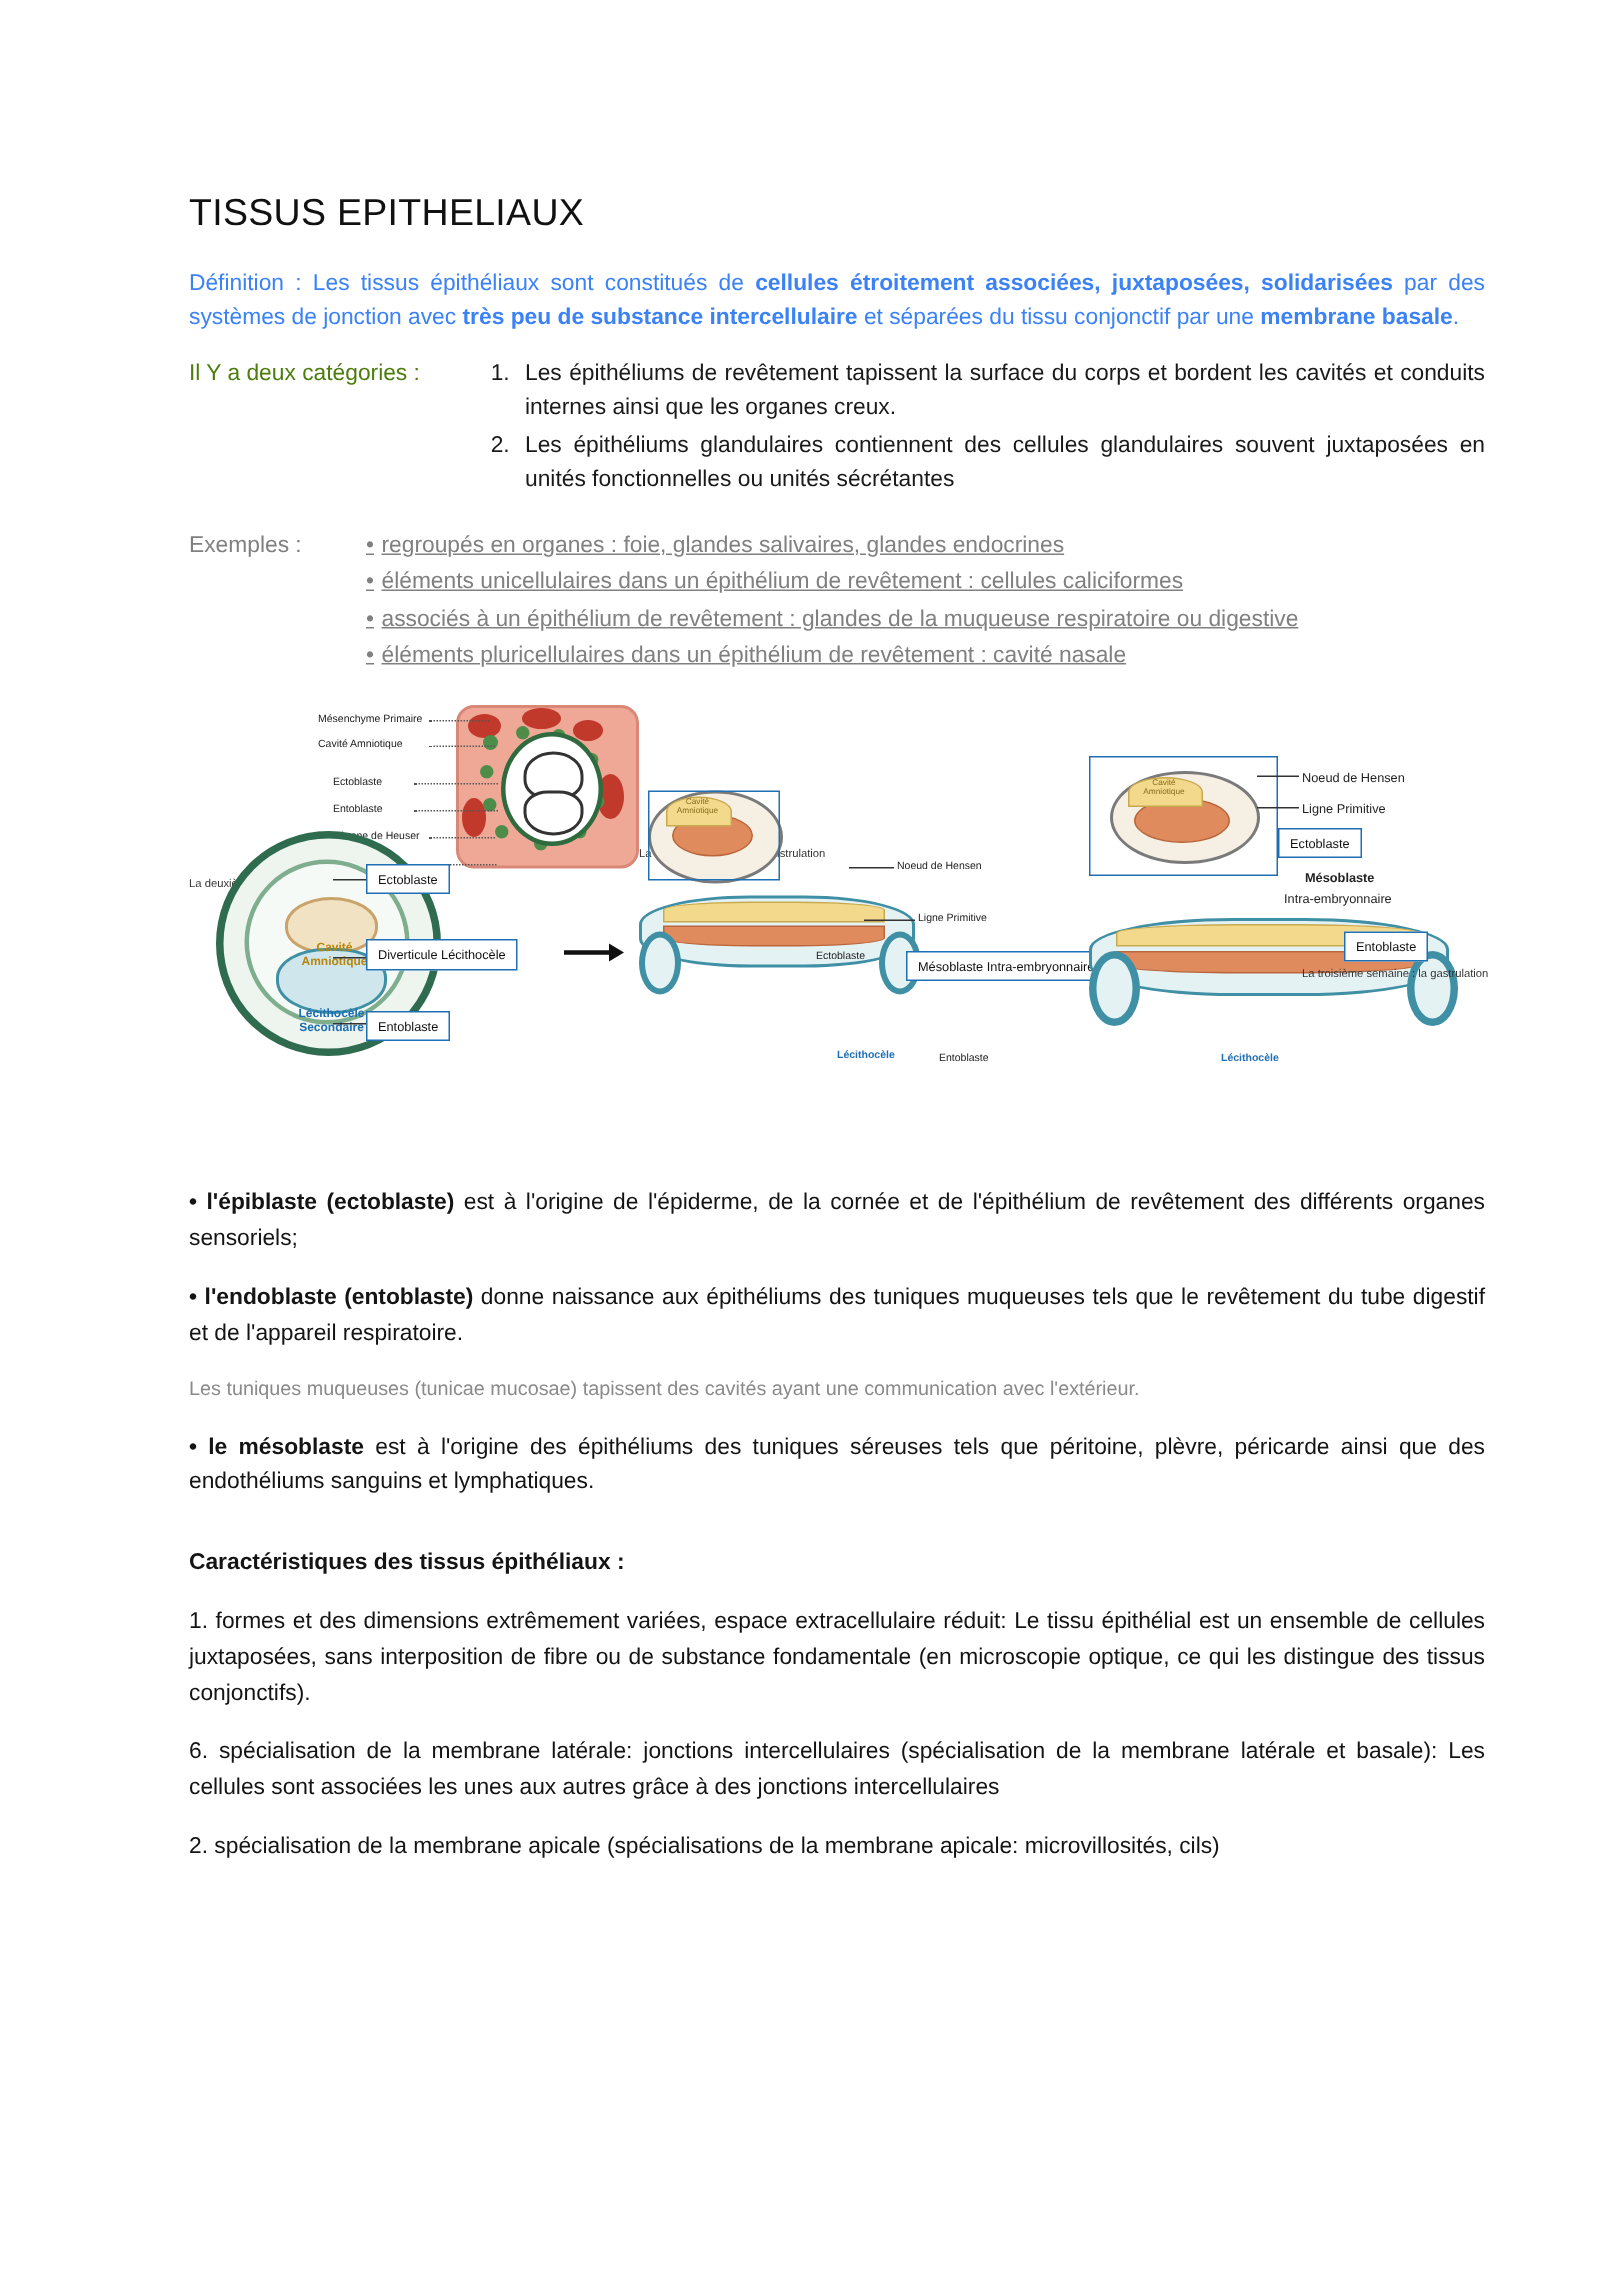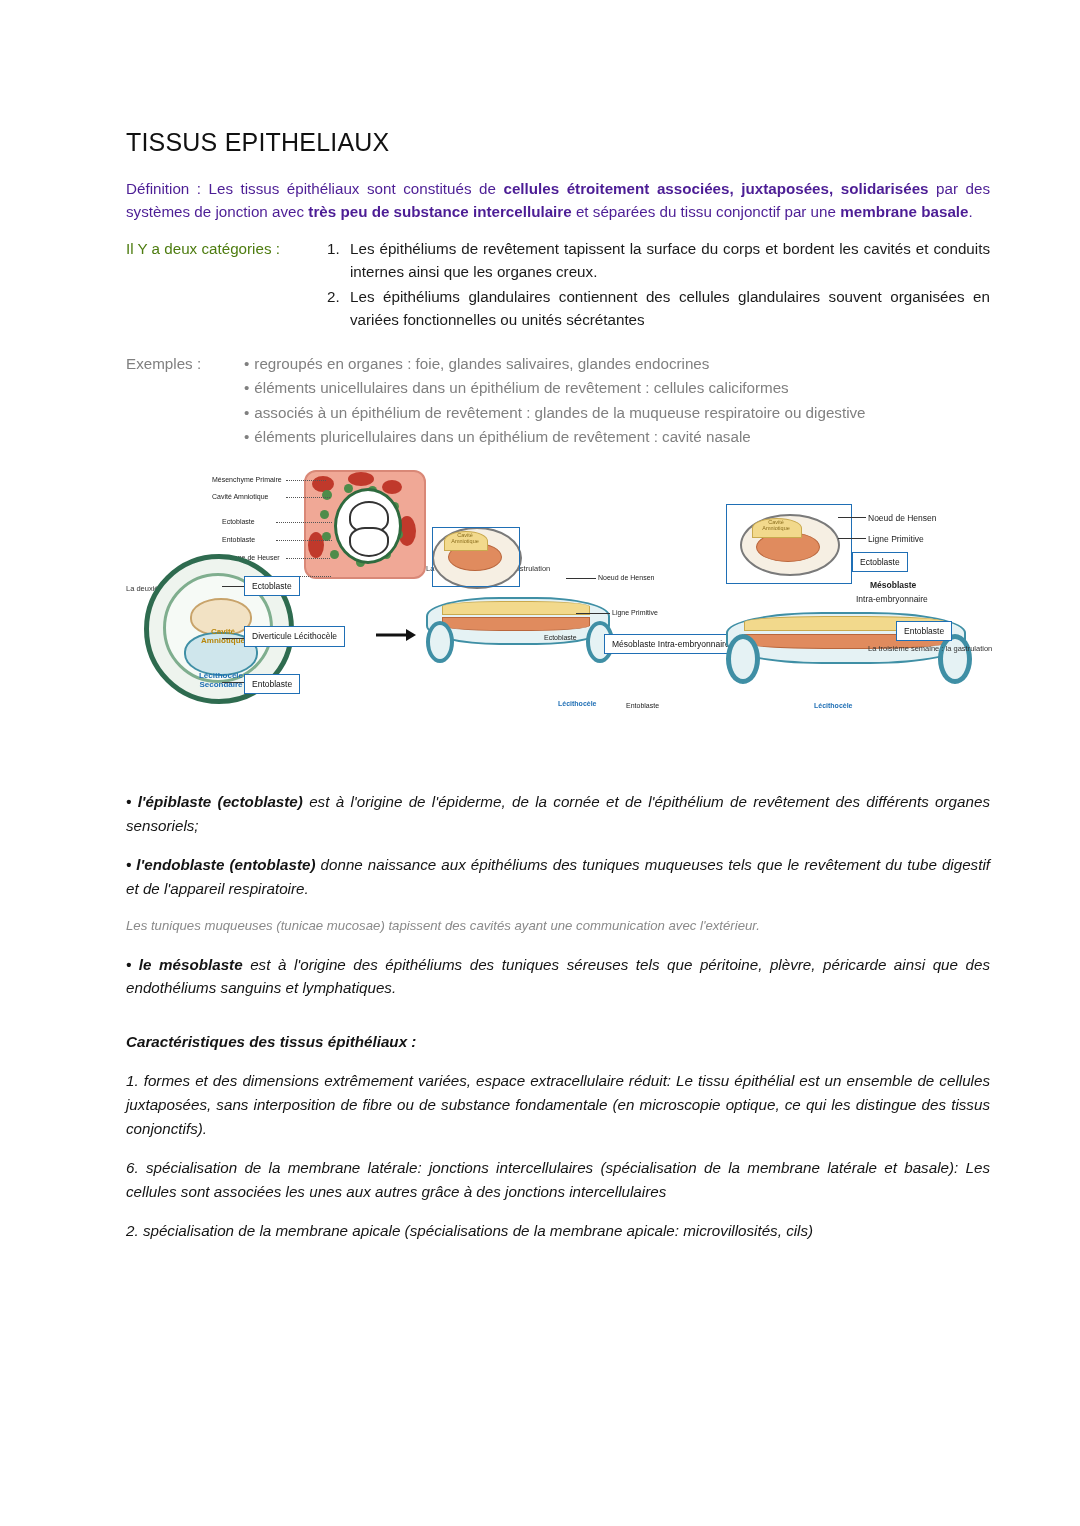--- a/index.html
+++ b/index.html
@@ -33,21 +33,21 @@
     font-weight: 400;
     letter-spacing: 0.2px;
     margin: 0 0 20px 0;
     color: #111;
   }
   p.para {
     font-size: 15.2px;
     line-height: 1.52;
     margin: 0 0 14px 0;
     text-align: justify;
-    color: #4c1d95;
+    color: #3b82f6;
   }
   p.para b { font-weight: bold; }
   .cats {
     display: flex;
     margin: 6px 0 16px 0;
   }
   .cats-label {
     font-size: 15.2px;
     line-height: 1.52;
     width: 200px;
@@ -72,20 +72,21 @@
     color: #808080;
   }
   .examples-label {
     font-size: 15.2px;
     line-height: 1.6;
     width: 118px;
     flex: 0 0 118px;
   }
   .examples-list {
     flex: 1 1 auto;
+    text-decoration: underline;
   }
   .examples-list div {
     font-size: 15.2px;
     line-height: 1.62;
   }
   .bullet-dot { margin-right: 5px; }
 
   
   .figure {
     position: relative;
@@ -256,21 +257,20 @@
     white-space: nowrap;
   }
 
   
   .lower p {
     font-size: 15.2px;
     line-height: 1.55;
     margin: 0 0 16px 0;
     text-align: justify;
     color: #141414;
-    font-style: italic;
   }
   .lower p.note {
     color: #8a8a8a;
     font-size: 13.2px;
     margin-bottom: 16px;
     text-align: left;
   }
   .lower p.heading {
     font-weight: bold;
     margin-top: 30px;
@@ -283,21 +283,21 @@
   <div class="content">
 
     <h1 class="title">TISSUS EPITHELIAUX</h1>
 
     <p class="para"><span>Définition : Les tissus épithéliaux sont constitués de </span><b>cellules étroitement associées, juxtaposées, solidarisées</b><span> par des systèmes de jonction avec </span><b>très peu de substance intercellulaire</b><span> et séparées du tissu conjonctif par une </span><b>membrane basale</b><span>.</span></p>
 
     <div class="cats">
       <div class="cats-label">Il Y a deux catégories :</div>
       <ol class="cats-list">
         <li>Les épithéliums de revêtement tapissent la surface du corps et bordent les cavités et conduits internes ainsi que les organes creux.</li>
-        <li>Les épithéliums glandulaires contiennent des cellules glandulaires souvent organisées en variées fonctionnelles ou unités sécrétantes</li>
+        <li>Les épithéliums glandulaires contiennent des cellules glandulaires souvent juxtaposées en unités fonctionnelles ou unités sécrétantes</li>
       </ol>
     </div>
 
     <div class="examples">
       <div class="examples-label">Exemples :</div>
       <div class="examples-list">
         <div><span class="bullet-dot">•</span><span>regroupés en organes : foie, glandes salivaires, glandes endocrines</span></div>
         <div><span class="bullet-dot">•</span><span>éléments unicellulaires dans un épithélium de revêtement : cellules caliciformes</span></div>
         <div><span class="bullet-dot">•</span><span>associés à un épithélium de revêtement : glandes de la muqueuse respiratoire ou digestive</span></div>
         <div><span class="bullet-dot">•</span><span>éléments pluricellulaires dans un épithélium de revêtement : cavité nasale</span></div>

